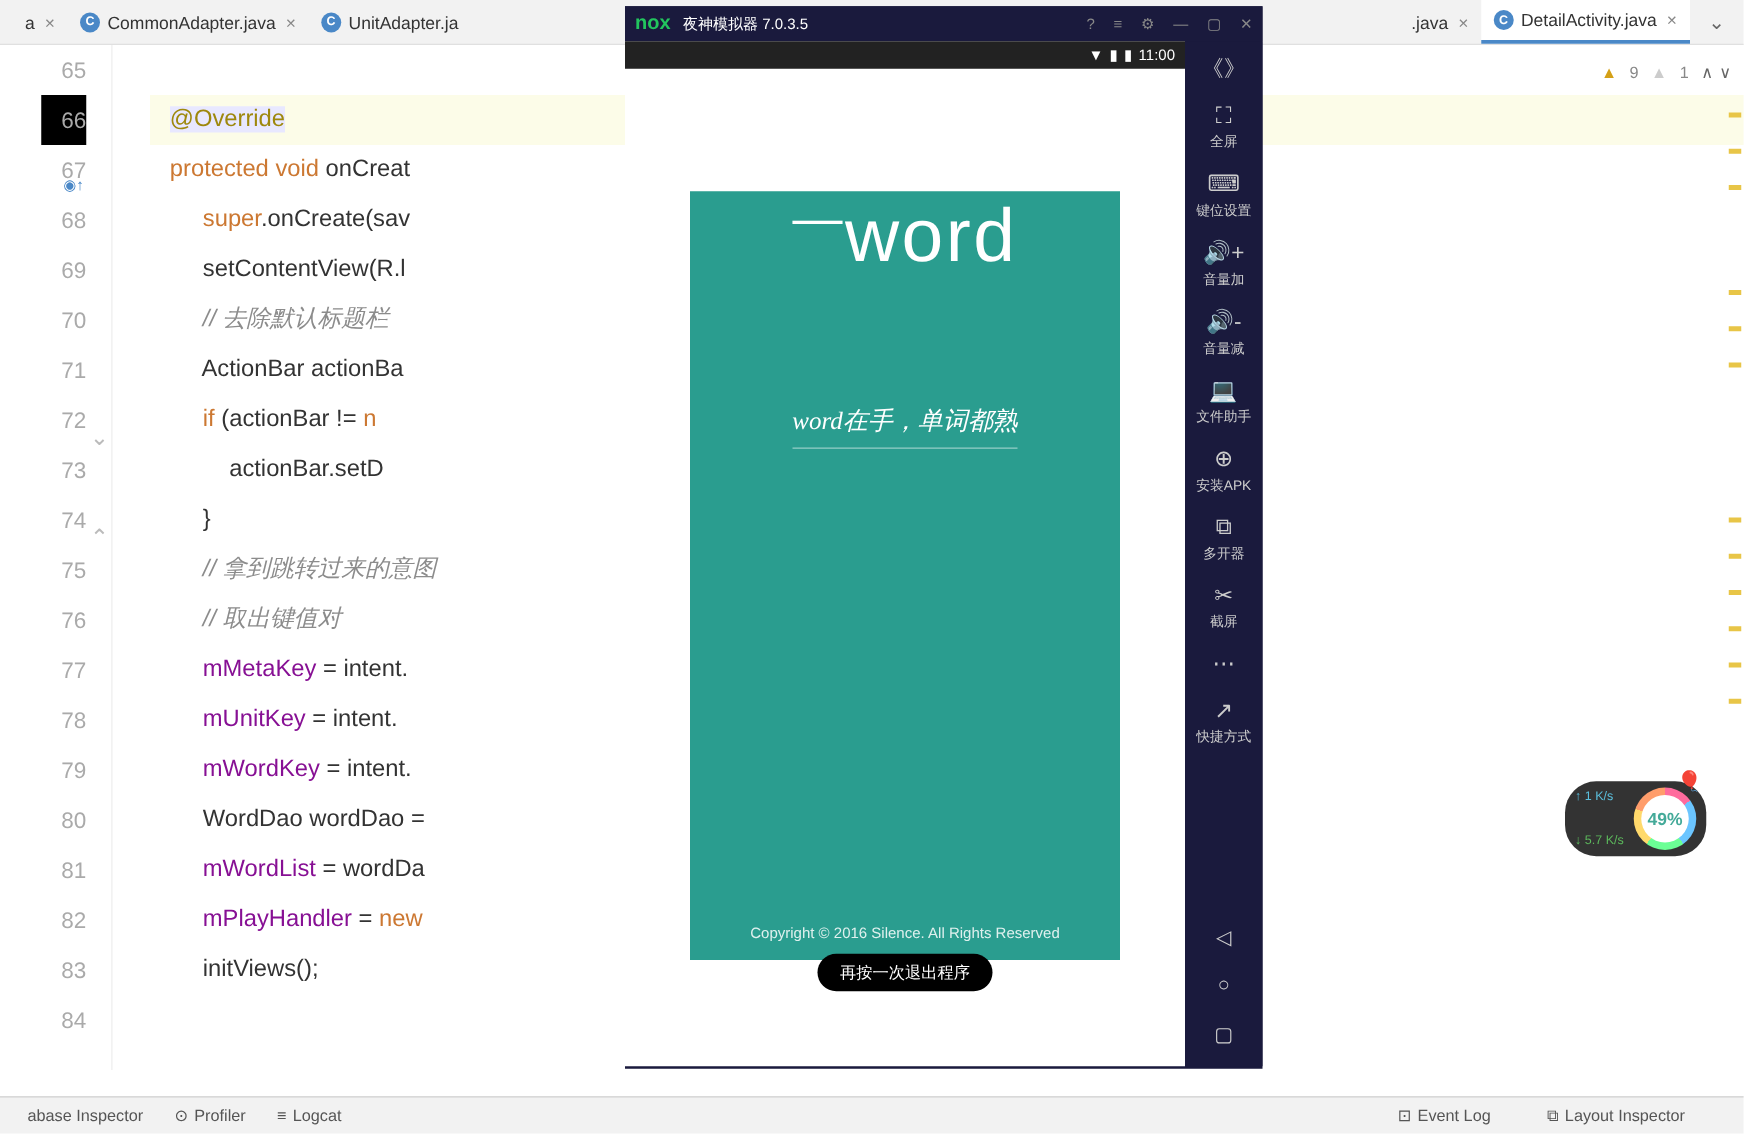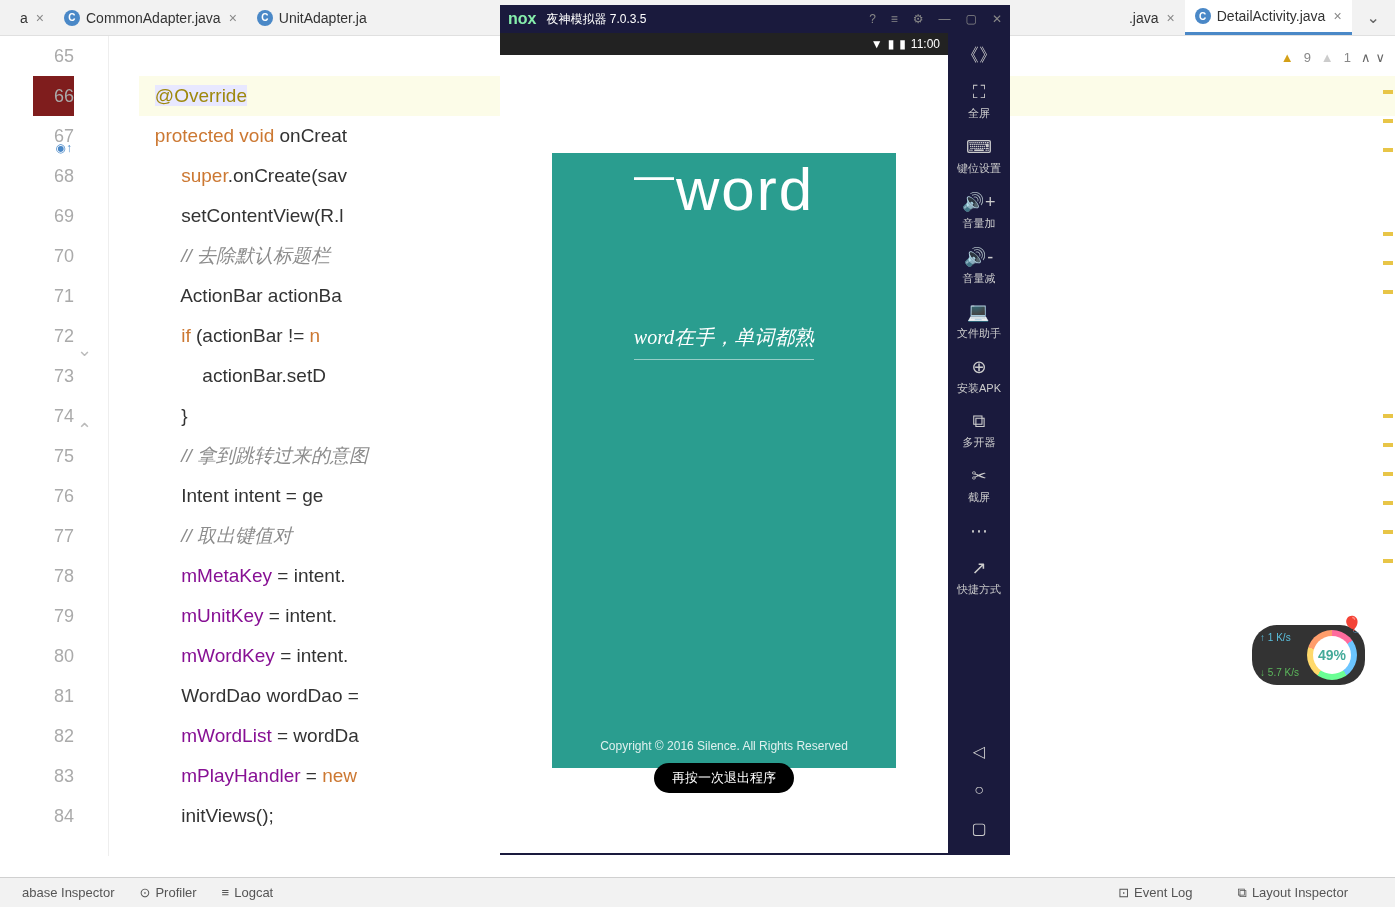--- a/index.html
+++ b/index.html
@@ -8,23 +8,23 @@
     
     .tab-bar { height: 36px; background: #f2f2f2; border-bottom: 1px solid #e0e0e0; display: flex; align-items: center; padding-left: 10px; }
     .tab { display: flex; align-items: center; padding: 0 10px; height: 100%; font-size: 14px; color: #333; cursor: pointer; }
     .tab.active { background: #ffffff; border-bottom: 3px solid #4a88c7; }
     .tab-icon { width: 16px; height: 16px; background: #4a88c7; border-radius: 50%; margin-right: 6px; display: flex; align-items: center; justify-content: center; color: #fff; font-size: 10px; font-weight: bold; }
     .tab-close { margin-left: 8px; color: #888; font-size: 14px; }
     .tab-arrow { margin-left: auto; padding: 0 15px; color: #666; }
     
     
     .editor { display: flex; height: 820px; background: #fff; }
-    .gutter { width: 109px; text-align: right; padding-right: 34px; color: #aaa; font-family: Consolas, monospace; font-size: 18px; line-height: 40px; background: #fff; border-right: 1px solid #eee; }
+    .gutter { width: 90px; text-align: right; padding-right: 20px; color: #aaa; font-family: Consolas, monospace; font-size: 18px; line-height: 40px; background: #fff; border-right: 1px solid #eee; }
     .gutter-line { height: 40px; position: relative; }
-    .gutter-line.highlight-66 { background: #7f1d1d; margin-left: 33px; }
+    .gutter-line.highlight-66 { background: #000000; margin-left: 33px; }
     .gutter-icon { position: absolute; right: 2px; top: 12px; font-size: 12px; }
     .gutter-fold { position: absolute; right: -15px; top: 14px; width: 12px; height: 12px; color: #bbb; }
     .code { flex: 1; padding-left: 30px; font-family: Consolas, monospace; font-size: 19px; line-height: 40px; color: #333; }
     .code-line { height: 40px; white-space: pre; }
     .code-line.highlight-66 { background: #fcfce8; }
     .kw-orange { color: #cc7832; }
     .kw-annotation { color: #9e880d; background: #e8e8ff; }
     .kw-blue { color: #1750eb; }
     .kw-purple { color: #871094; }
     .kw-comment { color: #8c8c8c; font-style: italic; }
@@ -39,21 +39,21 @@
     .scrollmark { width: 10px; height: 4px; background: #e8c547; margin-bottom: 25px; }
     
     
     .bottom-bar { position: absolute; bottom: 0; left: 0; right: 0; height: 30px; background: #f2f2f2; border-top: 1px solid #d0d0d0; display: flex; align-items: center; padding: 0 22px; font-size: 13px; color: #555; }
     .bottom-item { margin-right: 25px; display: flex; align-items: center; gap: 5px; }
     .bottom-right { margin-left: auto; display: flex; gap: 20px; }
     
     
     .emulator-window { position: absolute; left: 500px; top: 5px; width: 510px; height: 850px; display: flex; background: #1a1a3d; }
     .emu-titlebar { position: absolute; top: 0; left: 0; right: 0; height: 28px; background: #1a1a3d; color: #fff; display: flex; align-items: center; padding: 0 8px; font-size: 12px; }
-    .emu-logo { color: #86efac; font-weight: bold; font-size: 16px; margin-right: 10px; }
+    .emu-logo { color: #22c55e; font-weight: bold; font-size: 16px; margin-right: 10px; }
     .emu-title-controls { margin-left: auto; display: flex; gap: 15px; color: #888; }
     .emu-title-controls span { cursor: pointer; }
     
     .emu-screen { position: absolute; top: 28px; left: 0; width: 448px; height: 820px; background: #ffffff; }
     .emu-statusbar { height: 22px; background: #222; display: flex; justify-content: flex-end; align-items: center; padding: 0 8px; color: #fff; font-size: 12px; gap: 5px; }
     .emu-app-splash { position: absolute; top: 120px; left: 52px; width: 344px; height: 615px; background: #2a9d8f; display: flex; flex-direction: column; align-items: center; justify-content: center; color: #fff; }
     .splash-title { font-size: 60px; font-weight: 300; margin-bottom: 100px; letter-spacing: 2px; font-family: "Segoe UI Light", sans-serif; }
     .splash-title-dash { vertical-align: super; font-size: 40px; }
     .splash-slogan { font-size: 20px; font-style: italic; margin-bottom: 8px; font-family: Liberation Serif, serif; }
     .splash-underline { width: 180px; height: 1px; background: rgba(255,255,255,0.5); margin-bottom: 120px; }
@@ -160,21 +160,20 @@
     <div class="code-line highlight-66">   <span class="kw-annotation">@Override</span></div>
     <div class="code-line">   <span class="kw-orange">protected</span> <span class="kw-orange">void</span><span> onCreat</span></div>
     <div class="code-line">        <span class="kw-orange">super</span><span>.onCreate(sav</span></div>
     <div class="code-line">        <span>setContentView(R.l</span></div>
     <div class="code-line">        <span class="kw-comment">// 去除默认标题栏</span></div>
     <div class="code-line">        <span>ActionBar actionBa</span></div>
     <div class="code-line">        <span class="kw-orange">if</span><span> (actionBar != </span><span class="kw-orange">n</span></div>
     <div class="code-line">        <span>    actionBar.setD</span></div>
     <div class="code-line">        <span>}</span></div>
     <div class="code-line">        <span class="kw-comment">// 拿到跳转过来的意图</span></div>
-    <div class="code-line">        <span>Intent intent = ge</span></div>
     <div class="code-line">        <span class="kw-comment">// 取出键值对</span></div>
     <div class="code-line">        <span class="kw-purple">mMetaKey</span><span> = intent.</span></div>
     <div class="code-line">        <span class="kw-purple">mUnitKey</span><span> = intent.</span>                                          <span>: </span><span class="kw-blue">1</span><span>);</span></div>
     <div class="code-line">        <span class="kw-purple">mWordKey</span><span> = intent.</span>                                          <span>: </span><span class="kw-blue">1</span><span>);</span></div>
     <div class="code-line">        <span>WordDao wordDao = </span></div>
     <div class="code-line">        <span class="kw-purple">mWordList</span><span> = wordDa</span></div>
     <div class="code-line">        <span class="kw-purple">mPlayHandler</span><span> = </span><span class="kw-orange">new</span></div>
     <div class="code-line">        <span>initViews();</span></div>
   </div>
 </div>

